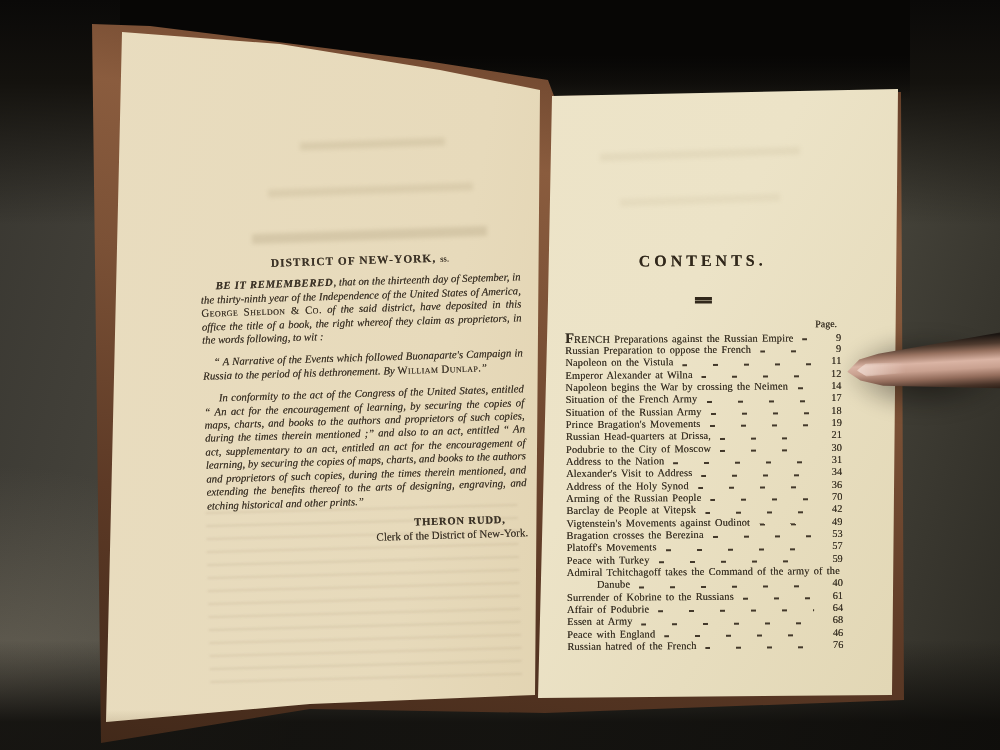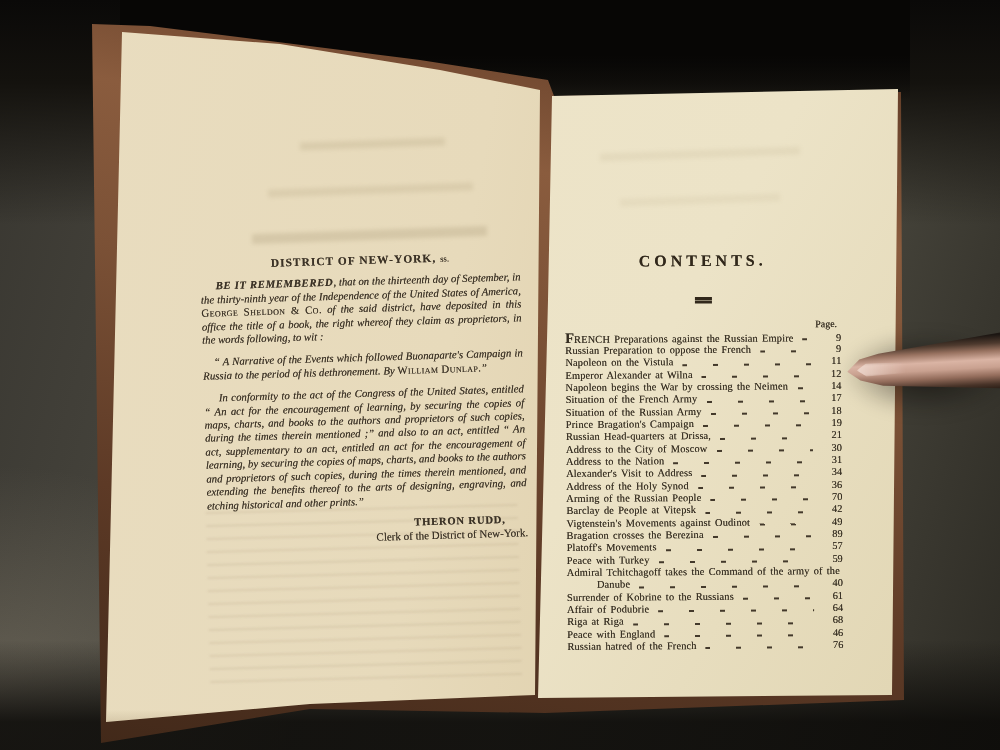--- a/index.html
+++ b/index.html
@@ -189,33 +189,33 @@
     <span class="pg">17</span>
   </div>
         <div class="toc-row">
     <span class="lead"></span>
     <span class="lbl">Situation of the Russian Army</span>
     <span class="leader"></span>
     <span class="pg">18</span>
   </div>
         <div class="toc-row">
     <span class="lead"></span>
-    <span class="lbl">Prince Bragation's Campaign</span>
+    <span class="lbl">Prince Bragation's Movements</span>
     <span class="leader"></span>
     <span class="pg">19</span>
   </div>
         <div class="toc-row">
     <span class="lead"></span>
     <span class="lbl">Russian Head-quarters at Drissa,</span>
     <span class="leader"></span>
     <span class="pg">21</span>
   </div>
         <div class="toc-row">
     <span class="lead"></span>
-    <span class="lbl">Address to the City of Moscow</span>
+    <span class="lbl">Podubrie to the City of Moscow</span>
     <span class="leader"></span>
     <span class="pg">30</span>
   </div>
         <div class="toc-row">
     <span class="lead"></span>
     <span class="lbl">Address to the Nation</span>
     <span class="leader"></span>
     <span class="pg">31</span>
   </div>
         <div class="toc-row">
@@ -245,21 +245,21 @@
         <div class="toc-row">
     <span class="lead"></span>
     <span class="lbl">Vigtenstein's Movements against Oudinot</span>
     <span class="leader"></span>
     <span class="pg">49</span>
   </div>
         <div class="toc-row">
     <span class="lead"></span>
     <span class="lbl">Bragation crosses the Berezina</span>
     <span class="leader"></span>
-    <span class="pg">89</span>
+    <span class="pg">53</span>
   </div>
         <div class="toc-row">
     <span class="lead"></span>
     <span class="lbl">Platoff's Movements</span>
     <span class="leader"></span>
     <span class="pg">57</span>
   </div>
         <div class="toc-row">
     <span class="lead"></span>
     <span class="lbl">Peace with Turkey</span>
@@ -284,21 +284,21 @@
     <span class="pg">61</span>
   </div>
         <div class="toc-row">
     <span class="lead"></span>
     <span class="lbl">Affair of Podubrie</span>
     <span class="leader"></span>
     <span class="pg">64</span>
   </div>
         <div class="toc-row">
     <span class="lead"></span>
-    <span class="lbl">Riga at Riga</span>
+    <span class="lbl">Essen at Army</span>
     <span class="leader"></span>
     <span class="pg">68</span>
   </div>
         <div class="toc-row">
     <span class="lead"></span>
     <span class="lbl">Peace with England</span>
     <span class="leader"></span>
     <span class="pg">46</span>
   </div>
         <div class="toc-row">

